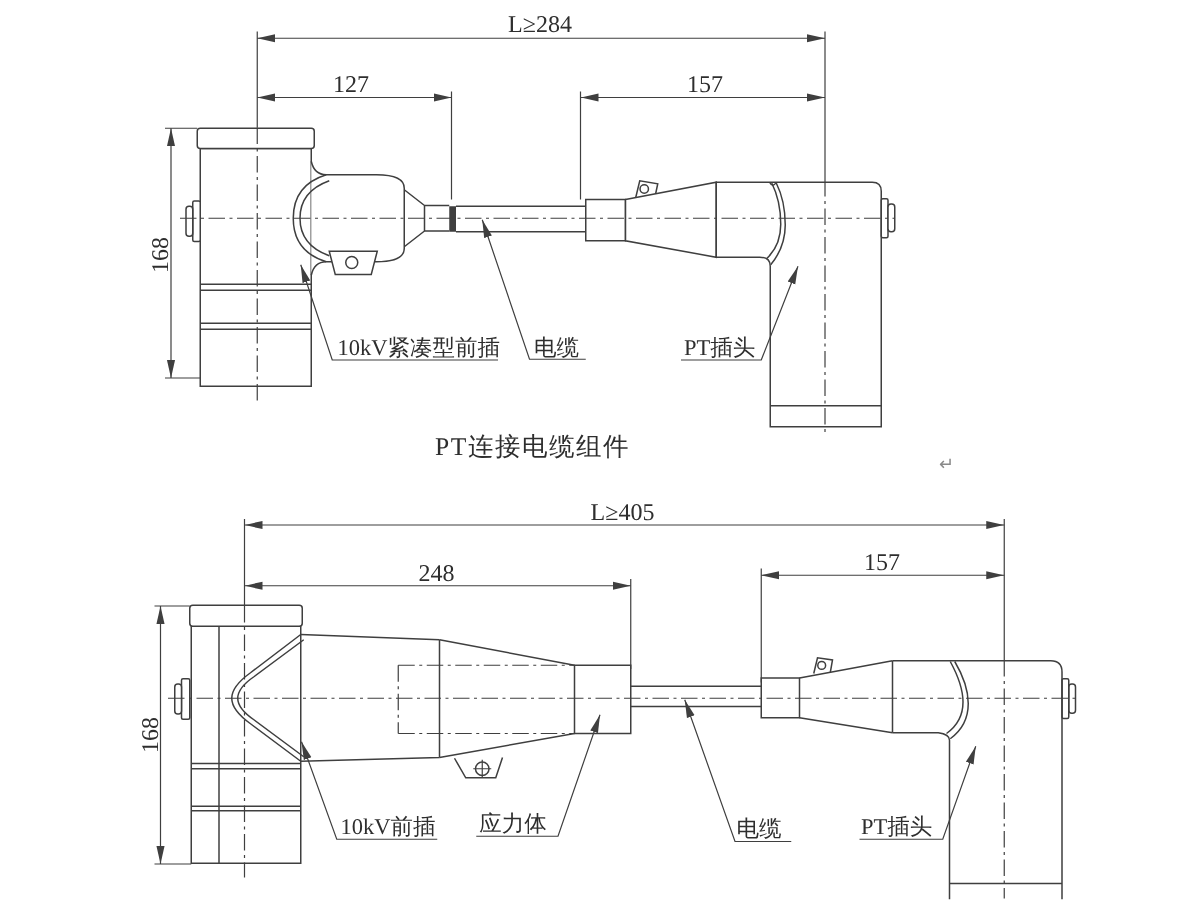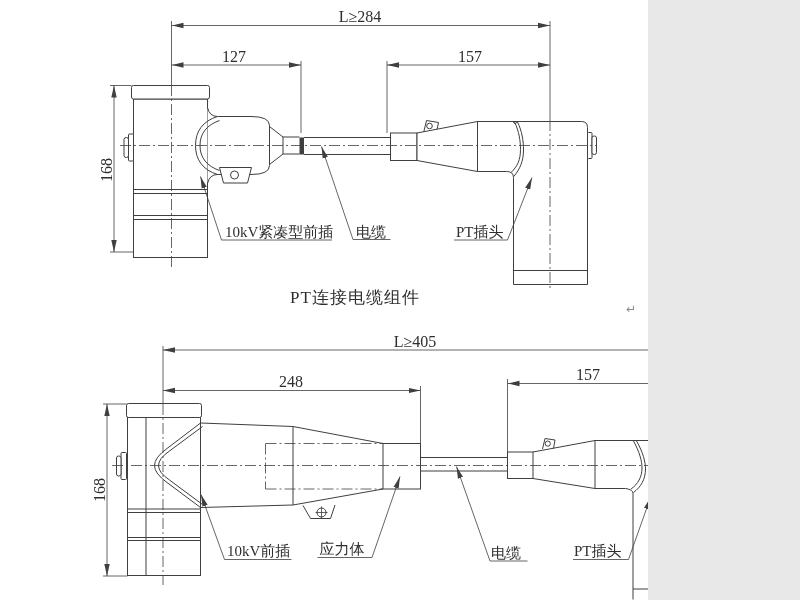--- a/index.html
+++ b/index.html
@@ -1,20 +1,20 @@
 <!DOCTYPE html>
 <html style="--line: #3f3f3f; --text: #2e2e2e; --background: #ffffff; --mark: #8a8a8a;"><head>
 <meta charset="utf-8">
 <style>
   :root{
     --line:#3f3f3f; --text:#2e2e2e; --background:#ffffff; --mark:#8a8a8a;
   }
   html,body{margin:0;padding:0;background:#e8e8e8;}
   .canvas{
-    position:relative;width:648px;height:600px;background:var(--background);
+    position:relative;width:800px;height:600px;background:var(--background);
     font-family:"Liberation Serif","DejaVu Serif",serif;overflow:hidden;
   }
   svg{display:block;}
   .ln{stroke:var(--line);stroke-width:1;fill:none;stroke-linecap:butt;}
   .fw{fill:var(--background);}
   .solid{fill:var(--line);stroke:none;}
   .cl{stroke:var(--line);stroke-width:0.8;fill:none;stroke-dasharray:11 3 2 3;}
   .thin{stroke:var(--line);stroke-width:0.8;fill:none;}
   text{fill:var(--text);}
   .dim{font-size:16px;}

